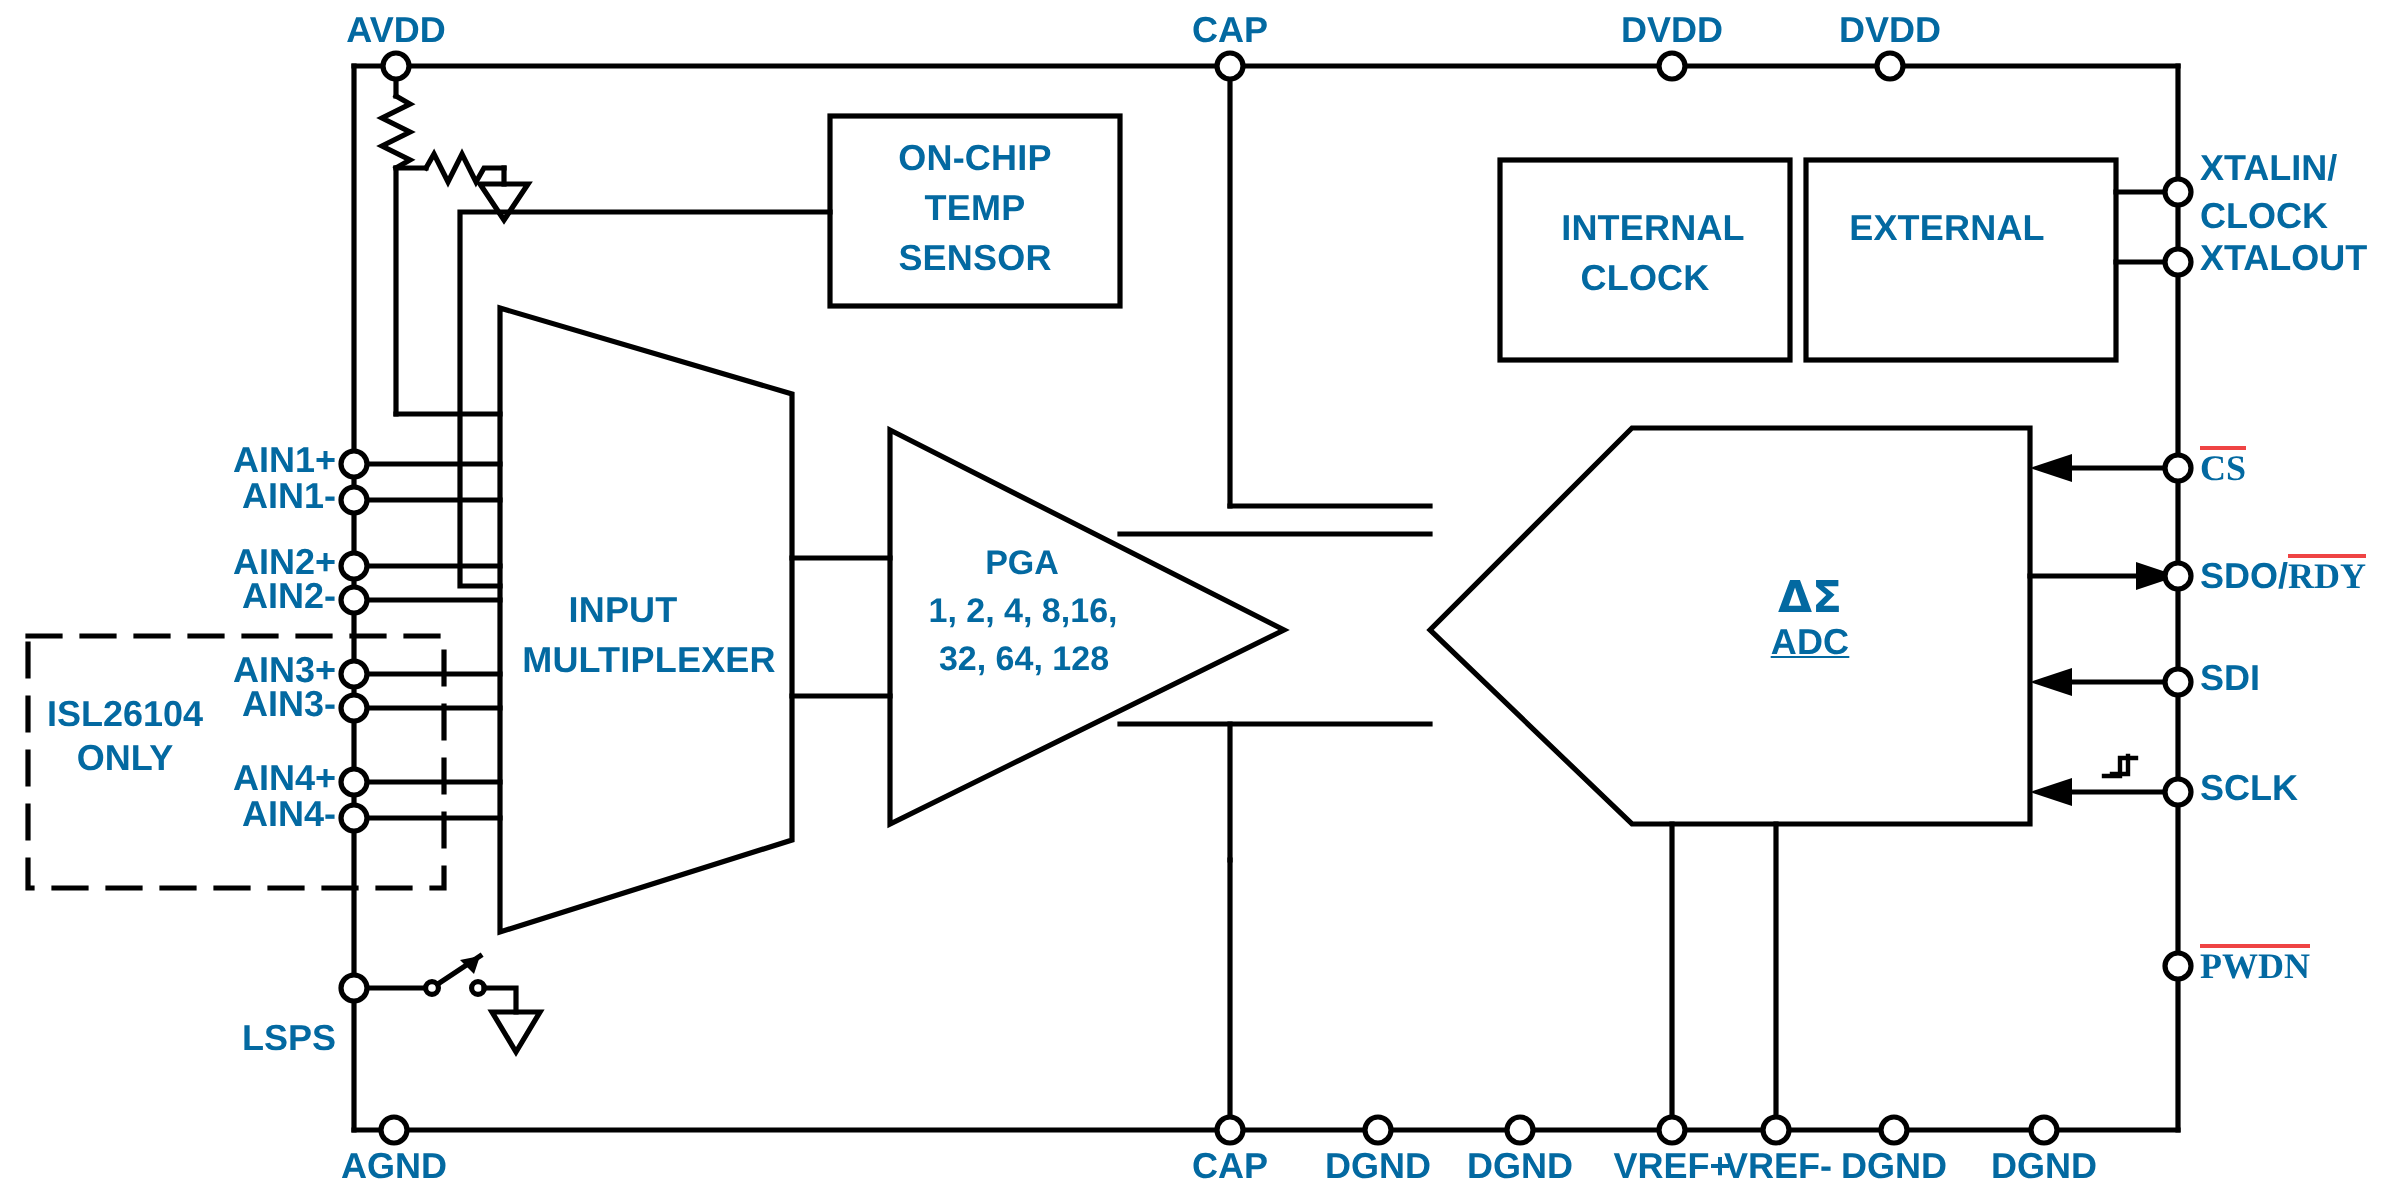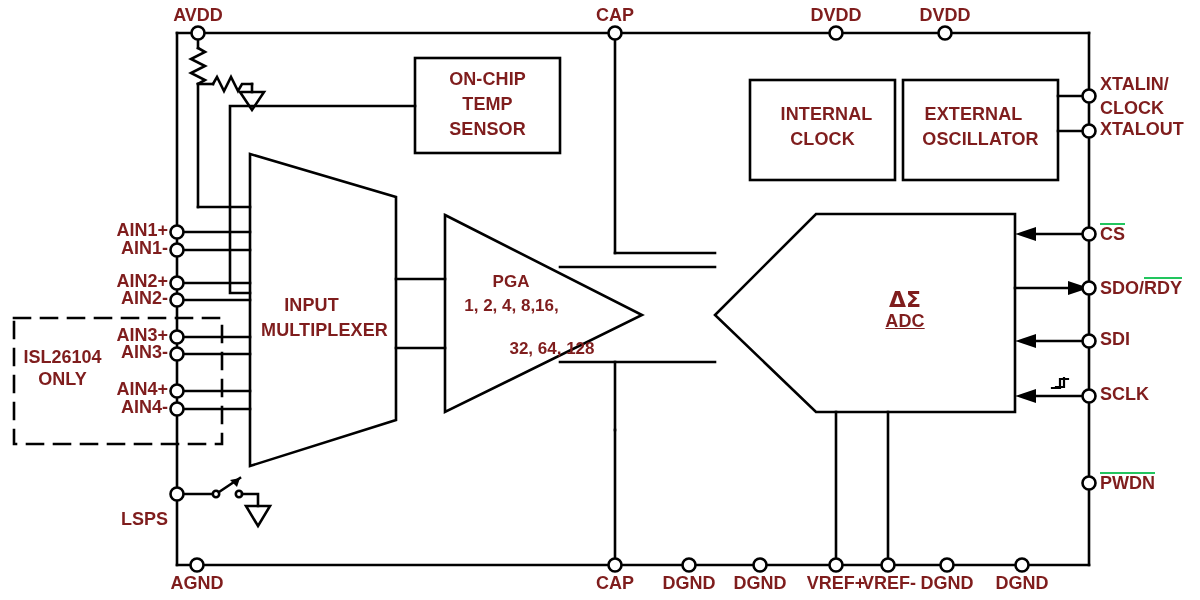--- a/index.html
+++ b/index.html
@@ -8,32 +8,33 @@
     width:1200px;height:600px;
     background:#ffffff;
     font-family:"Liberation Sans", sans-serif;
     overflow:hidden;
   }
   #svgroot{position:absolute;left:0;top:0;width:1200px;height:600px;}
   .lbl{
     position:absolute;
     font-family:"Liberation Sans", sans-serif;
     font-weight:bold;
-    color:#7f1d1d;
+    color:#0369a1;
     white-space:pre;
     line-height:1.08;
   }
   .lbl-r{text-align:right;}
   .lbl-c{text-align:center;}
   .lbl-l{text-align:left;}
   .ov{
-    border-top:2px solid #22c55e;
+    border-top:2px solid #ef4444;
     display:inline-block;
     line-height:1.0;
     padding-top:0px;
+    font-family:Liberation Serif, serif;
   }
   .blkname{font-size:18px;letter-spacing:0.1px;}
   .pinname{font-size:18px;}
   .pganame{font-size:17px;}
   .dsname{font-family:"DejaVu Sans", sans-serif;font-size:22px;font-weight:bold;}
 </style>
 </head>
 <body>
 
 <div id="root">
@@ -178,28 +179,27 @@
   <div class="lbl pinname lbl-c" style="left:10px;top:370px;width:105px;">ONLY</div>
 
   <div class="lbl blkname lbl-c" style="left:415px;top:70px;width:145px;">ON-CHIP</div>
   <div class="lbl blkname lbl-c" style="left:415px;top:95px;width:145px;">TEMP</div>
   <div class="lbl blkname lbl-c" style="left:415px;top:120px;width:145px;">SENSOR</div>
 
   <div class="lbl blkname lbl-c" style="left:750px;top:105px;width:153px;">INTERNAL</div>
   <div class="lbl blkname lbl-c" style="left:750px;top:130px;width:145px;">CLOCK</div>
 
   <div class="lbl blkname lbl-c" style="left:903px;top:105px;width:141px;">EXTERNAL</div>
-  <div class="lbl blkname lbl-c" style="left:901px;top:130px;width:159px;">OSCILLATOR</div>
 
   <div class="lbl blkname lbl-c" style="left:252px;top:296px;width:119px;">INPUT</div>
   <div class="lbl blkname lbl-c" style="left:246px;top:321px;width:157px;">MULTIPLEXER</div>
 
   <div class="lbl pganame lbl-c" style="left:452px;top:273px;width:118px;">PGA</div>
   <div class="lbl pganame lbl-c" style="left:445px;top:297px;width:133px;">1, 2, 4, 8,16,</div>
-  <div class="lbl pganame lbl-c" style="left:448px;top:340px;width:128px;padding-left:40px;">32, 64, 128</div>
+  <div class="lbl pganame lbl-c" style="left:448px;top:321px;width:128px;">32, 64, 128</div>
 
   <div class="lbl dsname lbl-c" style="left:840px;top:288px;width:130px;">ΔΣ</div>
   <div class="lbl blkname lbl-c" style="left:840px;top:312px;width:130px;text-decoration:underline;">ADC</div>
 
   <div class="lbl pinname lbl-l" style="left:1100px;top:75px;width:110px;">XTALIN/</div>
   <div class="lbl pinname lbl-l" style="left:1100px;top:99px;width:110px;">CLOCK</div>
   <div class="lbl pinname lbl-l" style="left:1100px;top:120px;width:110px;">XTALOUT</div>
 
   <div class="lbl pinname lbl-l" style="left:1100px;top:223px;width:110px;"><span class="ov">CS</span></div>
 

